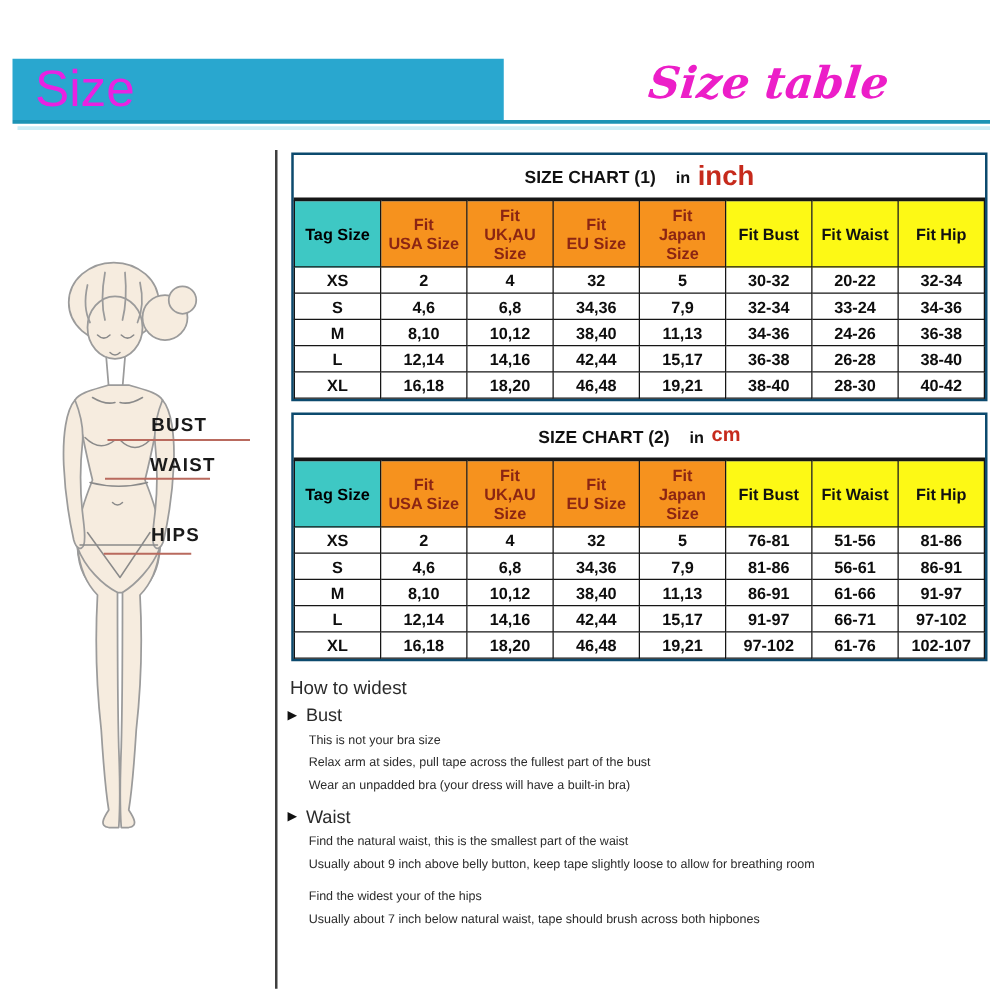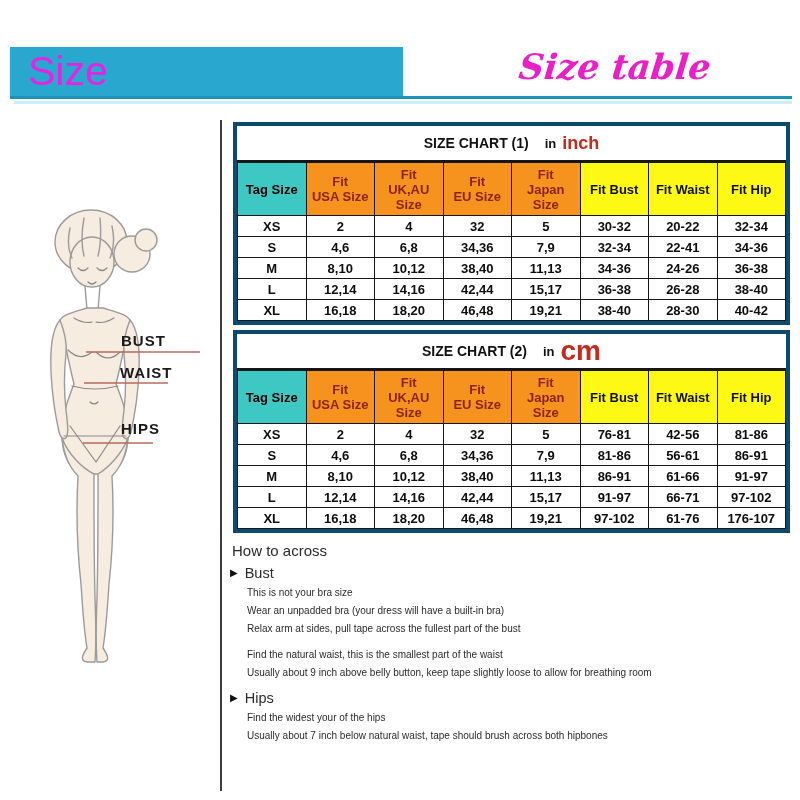--- a/index.html
+++ b/index.html
@@ -28,30 +28,30 @@
   
   .figure-svg{position:absolute;left:8px;top:196px;}
   .fig-label{
     position:absolute;font-size:15px;font-weight:700;letter-spacing:1px;color:#1a1a1a;
   }
   #lbl-bust{left:121px;top:332px;}
   #lbl-waist{left:120px;top:364px;}
   #lbl-hips{left:121px;top:420px;}
   .divider-v{position:absolute;left:220px;top:120px;width:2px;height:671px;background:#3f3f3f;}
   
-  .table-wrap{position:absolute;left:233px;width:557px;border:4px solid #0c4a6e;background:#fff;box-sizing:border-box;}
+  .table-wrap{position:absolute;left:233px;width:557px;border:2px solid #0c4a6e;background:#fff;box-sizing:border-box;}
   #table-wrap-0{top:122px;}
   #table-wrap-1{top:330px;}
   .title-row{
     height:34px;border-bottom:2px solid #161616;display:flex;align-items:center;justify-content:center;
     font-weight:700;font-size:14px;color:#111;
   }
   .title-row .unit-prefix{margin-left:16px;font-size:13px;}
-  .title-row .unit{margin-left:6px;color:var(--unit-red,#c62a1c);font-size:18px;}
-  #table-wrap-1 .title-row .unit{font-size:28px;}
+  .title-row .unit{margin-left:6px;color:var(--unit-red,#c62a1c);font-size:22px;}
+  #table-wrap-1 .title-row .unit{font-size:16px;}
   table.size-table{border-collapse:collapse;width:100%;table-layout:fixed;}
   table.size-table th, table.size-table td{
     border:1.5px solid #161616;text-align:center;vertical-align:middle;
     font-weight:700;padding:0;
   }
   table.size-table th{
     height:52px;font-size:13px;line-height:15px;white-space:pre-line;
   }
   table.size-table td{height:20px;font-size:13px;color:#0d0d0d;}
   th.c-cyan{background:var(--cyan-cell,#3ec8c4);color:#000000;}
@@ -147,21 +147,21 @@
           <td>20-22</td>
           <td>32-34</td>
         </tr>
         <tr>
           <td>S</td>
           <td>4,6</td>
           <td>6,8</td>
           <td>34,36</td>
           <td>7,9</td>
           <td>32-34</td>
-          <td>22-41</td>
+          <td>33-24</td>
           <td>34-36</td>
         </tr>
         <tr>
           <td>M</td>
           <td>8,10</td>
           <td>10,12</td>
           <td>38,40</td>
           <td>11,13</td>
           <td>34-36</td>
           <td>24-26</td>
@@ -217,21 +217,21 @@
         </tr>
       </thead>
     <tbody>
         <tr>
           <td>XS</td>
           <td>2</td>
           <td>4</td>
           <td>32</td>
           <td>5</td>
           <td>76-81</td>
-          <td>42-56</td>
+          <td>51-56</td>
           <td>81-86</td>
         </tr>
         <tr>
           <td>S</td>
           <td>4,6</td>
           <td>6,8</td>
           <td>34,36</td>
           <td>7,9</td>
           <td>81-86</td>
           <td>56-61</td>
@@ -258,38 +258,38 @@
           <td>97-102</td>
         </tr>
         <tr>
           <td>XL</td>
           <td>16,18</td>
           <td>18,20</td>
           <td>46,48</td>
           <td>19,21</td>
           <td>97-102</td>
           <td>61-76</td>
-          <td>176-107</td>
+          <td>102-107</td>
         </tr>
       </tbody>
   </table>
 </div>
 
 <div class="hm-block">
-  <div class="hm-title">How to across</div>
+  <div class="hm-title">How to widest</div>
   <div id="hm-sections">
       <div class="hm-section">
         <div class="hm-label-row"><span class="hm-tri">▶</span><span>Bust</span></div>
         <div class="hm-line">This is not your bra size</div>
+        <div class="hm-line">Relax arm at sides, pull tape across the fullest part of the bust</div>
         <div class="hm-line">Wear an unpadded bra (your dress will have a built-in bra)</div>
-        <div class="hm-line">Relax arm at sides, pull tape across the fullest part of the bust</div>
       </div>
       <div class="hm-section">
+        <div class="hm-label-row"><span class="hm-tri">▶</span><span>Waist</span></div>
         <div class="hm-line">Find the natural waist, this is the smallest part of the waist</div>
         <div class="hm-line">Usually about 9 inch above belly button, keep tape slightly loose to allow for breathing room</div>
       </div>
       <div class="hm-section">
-        <div class="hm-label-row"><span class="hm-tri">▶</span><span>Hips</span></div>
         <div class="hm-line">Find the widest your of the hips</div>
         <div class="hm-line">Usually about 7 inch below natural waist, tape should brush across both hipbones</div>
       </div>
     </div>
 </div>
 
 </body></html>

